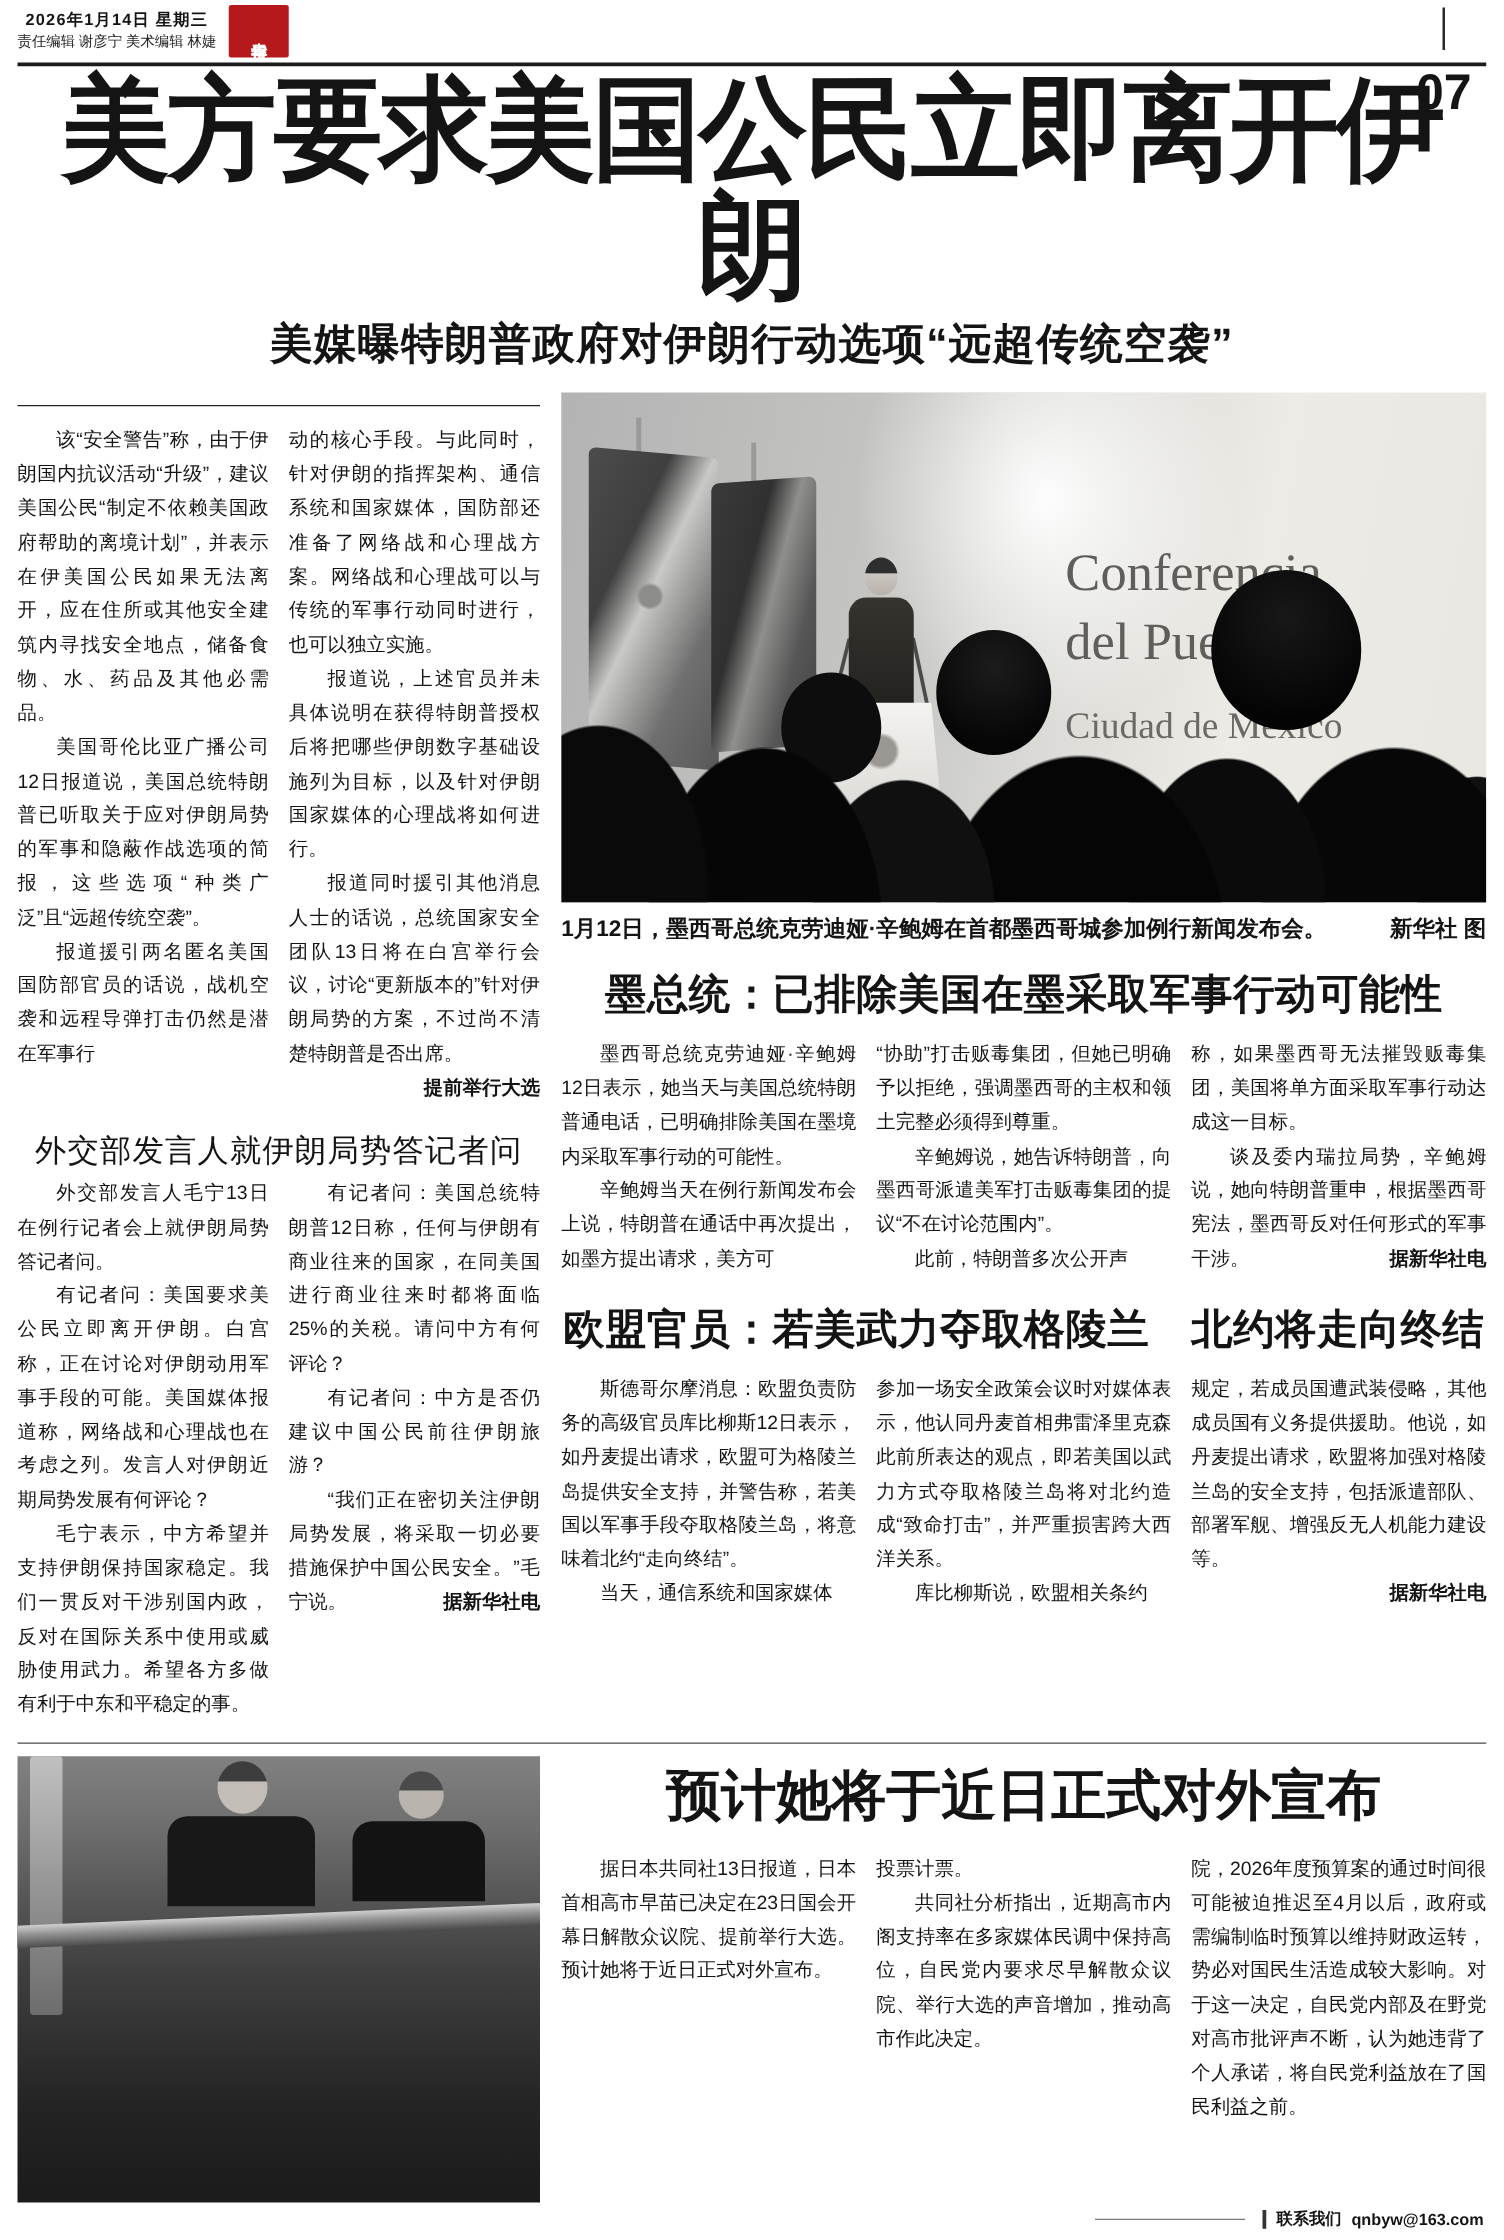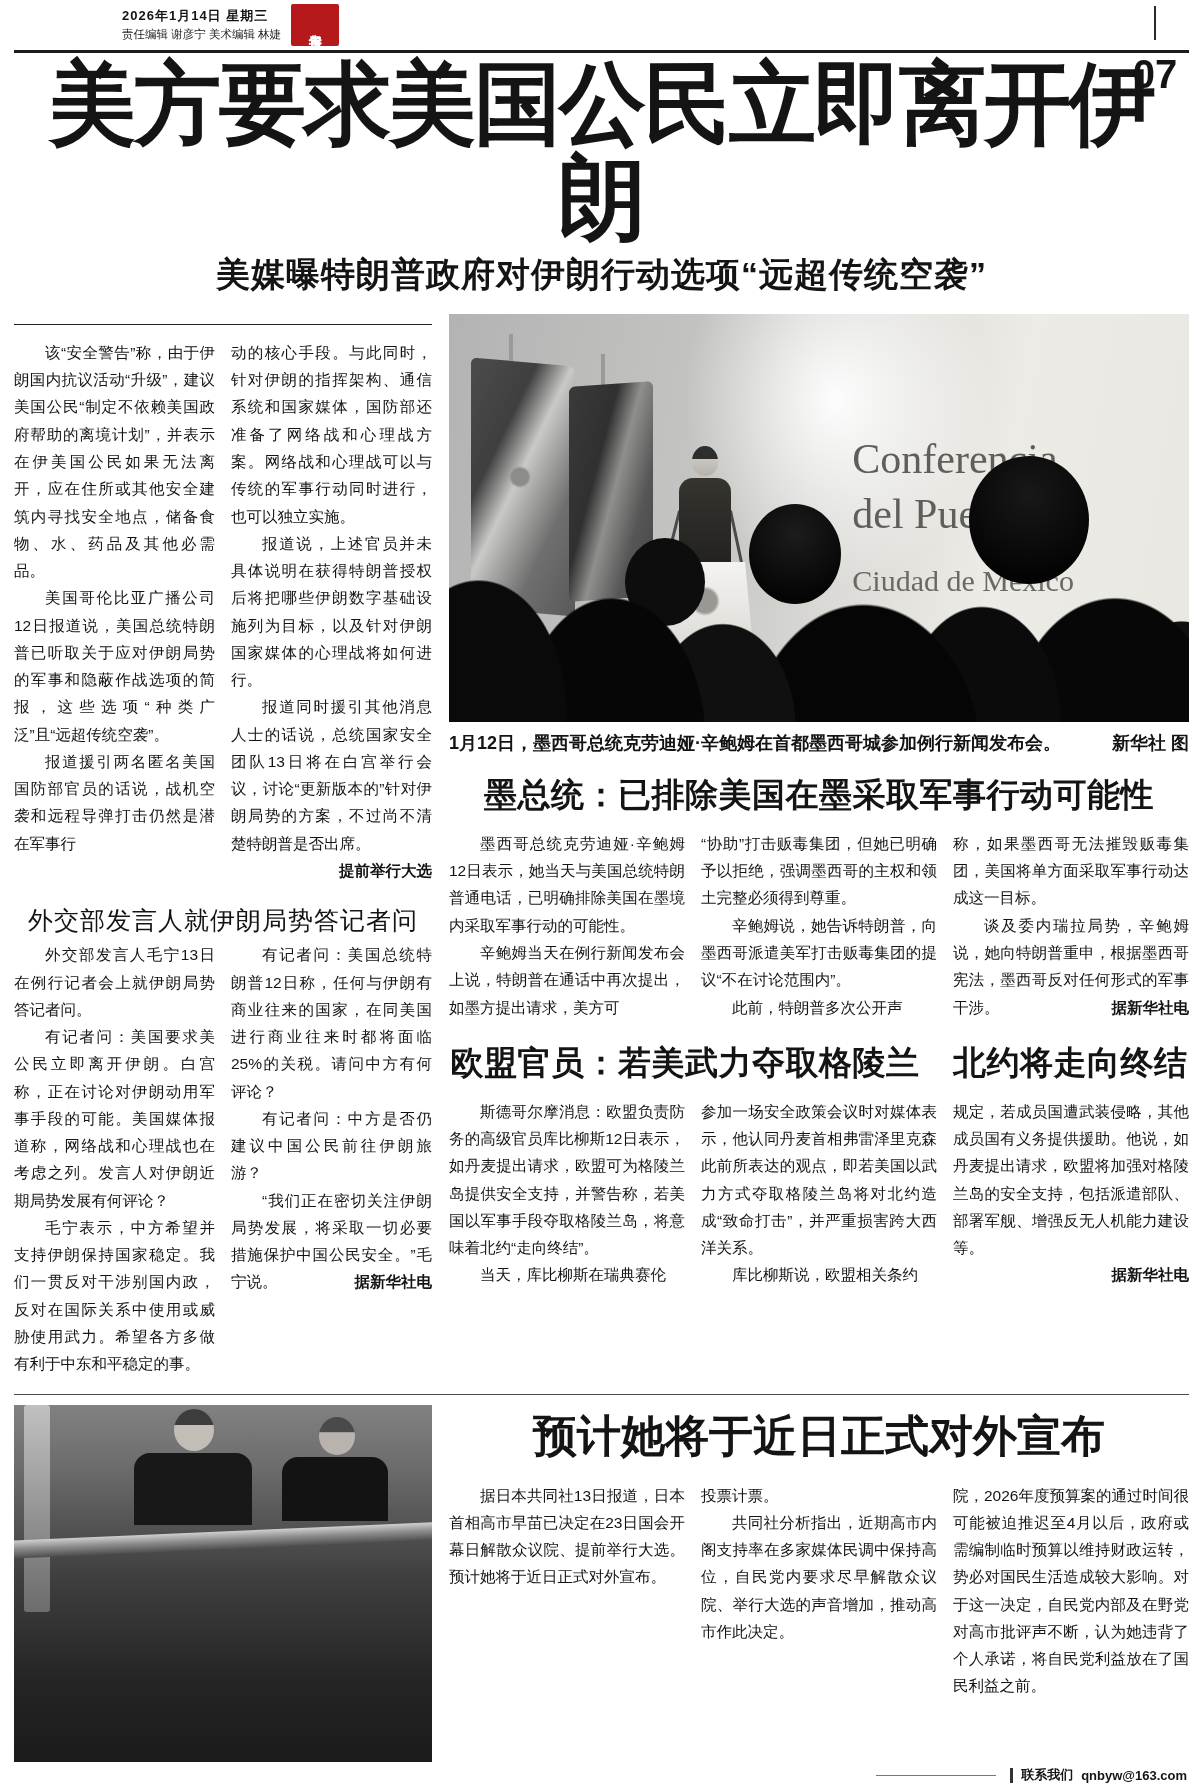--- a/index.html
+++ b/index.html
@@ -4,21 +4,21 @@
 <style>
   html,body{margin:0;padding:0;}
   body{
     width:1203px;height:1792px;background:#fff;color:#141414;
     font-family:"Liberation Sans","DejaVu Sans",sans-serif;
     position:relative;overflow:hidden;
   }
   .page{padding:0 14px;}
   
   .topbar{display:flex;align-items:center;height:50px;border-bottom:3px solid #1c1c1c;}
-  .topbar-meta{margin-left:108px;line-height:1.45;}
+  .topbar-meta{text-align:center;line-height:1.45;}
   .date{font-size:13px;font-weight:700;letter-spacing:1px;}
   .editors{font-size:11.5px;color:#222;}
   .logo{width:48px;height:42px;background:#b5191c;margin-left:10px;color:#fff;
     display:flex;align-items:center;justify-content:center;
     writing-mode:vertical-rl;font-size:13px;font-weight:700;letter-spacing:1px;border-radius:2px;}
   .topbar-right{margin-left:auto;display:flex;align-items:center;gap:12px;flex-direction:column;}
   .section-name{font-size:30px;letter-spacing:4px;font-weight:500;}
   .vline{width:2px;height:34px;background:#2a2a2a;}
   .page-no{font-size:40px;font-weight:700;font-family:"Liberation Sans",sans-serif;}
   
@@ -217,21 +217,21 @@
             <p><span>谈及委内瑞拉局势，辛鲍姆说，她向特朗普重申，根据墨西哥宪法，墨西哥反对任何形式的军事干涉。</span><b class="byline-inline">据新华社电</b></p>
           </div>
         </div>
       </div>
 
       <div>
         <div class="h-eu">欧盟官员：若美武力夺取格陵兰　北约将走向终结</div>
         <div class="cols">
           <div class="col">
             <p>斯德哥尔摩消息：欧盟负责防务的高级官员库比柳斯12日表示，如丹麦提出请求，欧盟可为格陵兰岛提供安全支持，并警告称，若美国以军事手段夺取格陵兰岛，将意味着北约“走向终结”。</p>
-            <p>当天，库比柳斯在瑞典赛伦</p>
+            <p>当天，通信系统和国家媒体</p>
           </div>
           <div class="col">
             <p class="cont">参加一场安全政策会议时对媒体表示，他认同丹麦首相弗雷泽里克森此前所表达的观点，即若美国以武力方式夺取格陵兰岛将对北约造成“致命打击”，并严重损害跨大西洋关系。</p>
             <p>库比柳斯说，欧盟相关条约</p>
           </div>
           <div class="col">
             <p class="cont">规定，若成员国遭武装侵略，其他成员国有义务提供援助。他说，如丹麦提出请求，欧盟将加强对格陵兰岛的安全支持，包括派遣部队、部署军舰、增强反无人机能力建设等。</p>
             <p class="byline-line">据新华社电</p>
           </div>
         </div>

